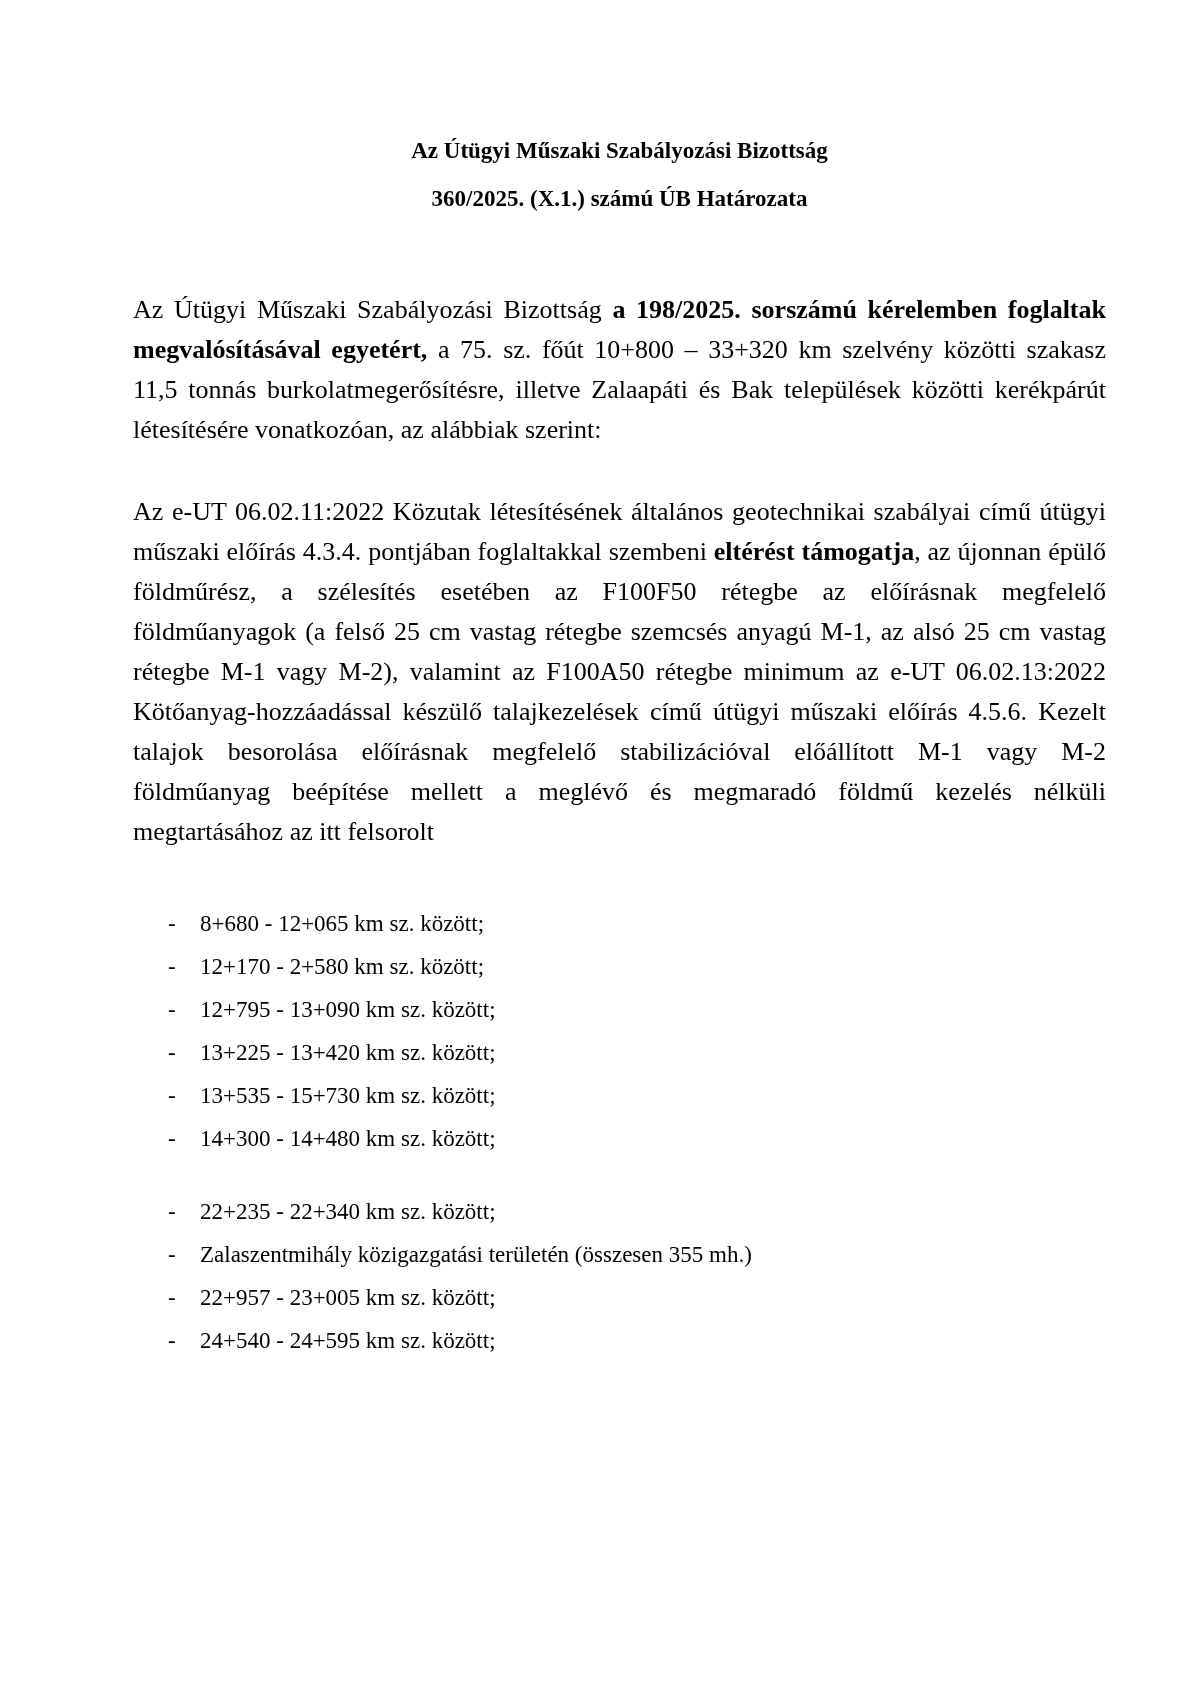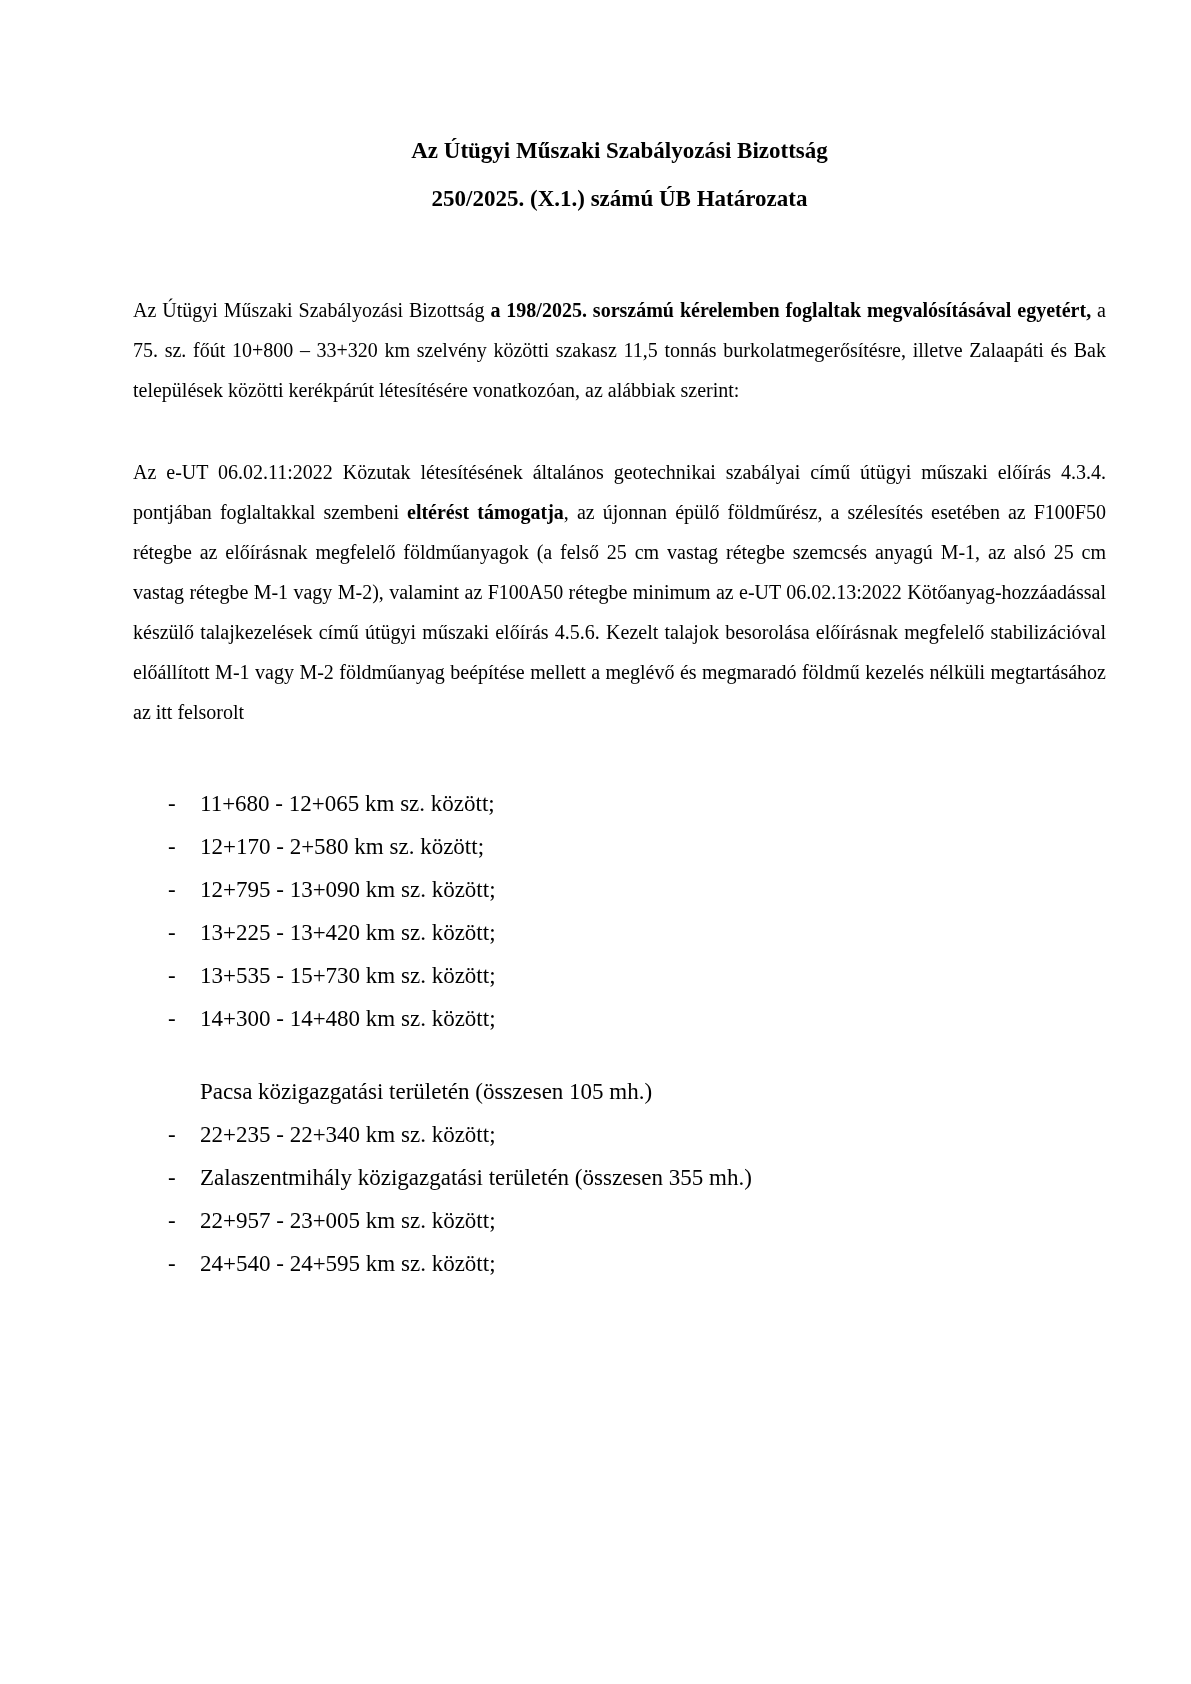--- a/index.html
+++ b/index.html
@@ -26,21 +26,21 @@
     margin: 0 0 78px 0;
   }
   .title-line {
     margin: 0 0 22px 0;
     text-align: center;
     font-weight: bold;
     font-size: 23px;
     line-height: 26px;
   }
   .para {
-    font-size: 20px;
+    font-size: 26px;
     line-height: 40px;
     text-align: justify;
     text-align-last: left;
     margin: 0 0 42px 0;
   }
   .para b {
     font-weight: bold;
   }
   .section {
     margin-top: 30px;
@@ -70,33 +70,33 @@
   }
 </style>
 </head>
 <body>
 
 <div class="page">
   <div class="content">
 
     <div class="title-block">
       <p class="title-line">Az Útügyi Műszaki Szabályozási Bizottság</p>
-      <p class="title-line">250/2025. (X.1.) számú ÚB Határozata</p>
+      <p class="title-line">360/2025. (X.1.) számú ÚB Határozata</p>
     </div>
 
     <p class="para"><span>Az Útügyi Műszaki Szabályozási Bizottság </span><b>a 198/2025. sorszámú kérelemben foglaltak megvalósításával egyetért,</b><span> a 75. sz. főút 10+800 – 33+320 km szelvény közötti szakasz 11,5 tonnás burkolatmegerősítésre, illetve Zalaapáti és Bak települések közötti kerékpárút létesítésére vonatkozóan, az alábbiak szerint:</span></p>
 
     <p class="para"><span>Az e-UT 06.02.11:2022 Közutak létesítésének általános geotechnikai szabályai című útügyi műszaki előírás 4.3.4. pontjában foglaltakkal szembeni </span><b>eltérést támogatja</b><span>, az újonnan épülő földműrész, a szélesítés esetében az F100F50 rétegbe az előírásnak megfelelő földműanyagok (a felső 25 cm vastag rétegbe szemcsés anyagú M-1, az alsó 25 cm vastag rétegbe M-1 vagy M-2), valamint az F100A50 rétegbe minimum az e-UT 06.02.13:2022 Kötőanyag-hozzáadással készülő talajkezelések című útügyi műszaki előírás 4.5.6. Kezelt talajok besorolása előírásnak megfelelő stabilizációval előállított M-1 vagy M-2 földműanyag beépítése mellett a meglévő és megmaradó földmű kezelés nélküli megtartásához az itt felsorolt</span></p>
 
     <div class="section first">
       <div class="items">
 
           <div class="item">
             <span class="dash">-</span>
-            <span class="item-text">11+680 - 12+065 km sz. között;</span>
+            <span class="item-text">8+680 - 12+065 km sz. között;</span>
           </div>
 
           <div class="item">
             <span class="dash">-</span>
             <span class="item-text">12+170 - 2+580 km sz. között;</span>
           </div>
 
           <div class="item">
             <span class="dash">-</span>
             <span class="item-text">12+795 - 13+090 km sz. között;</span>
@@ -113,21 +113,20 @@
           </div>
 
           <div class="item">
             <span class="dash">-</span>
             <span class="item-text">14+300 - 14+480 km sz. között;</span>
           </div>
         </div>
     </div>
 
     <div class="section">
-      <p class="section-heading">Pacsa közigazgatási területén (összesen 105 mh.)</p>
       <div class="items">
 
           <div class="item">
             <span class="dash">-</span>
             <span class="item-text">22+235 - 22+340 km sz. között;</span>
           </div>
 
           <div class="item">
             <span class="dash">-</span>
             <span class="item-text"></span>

